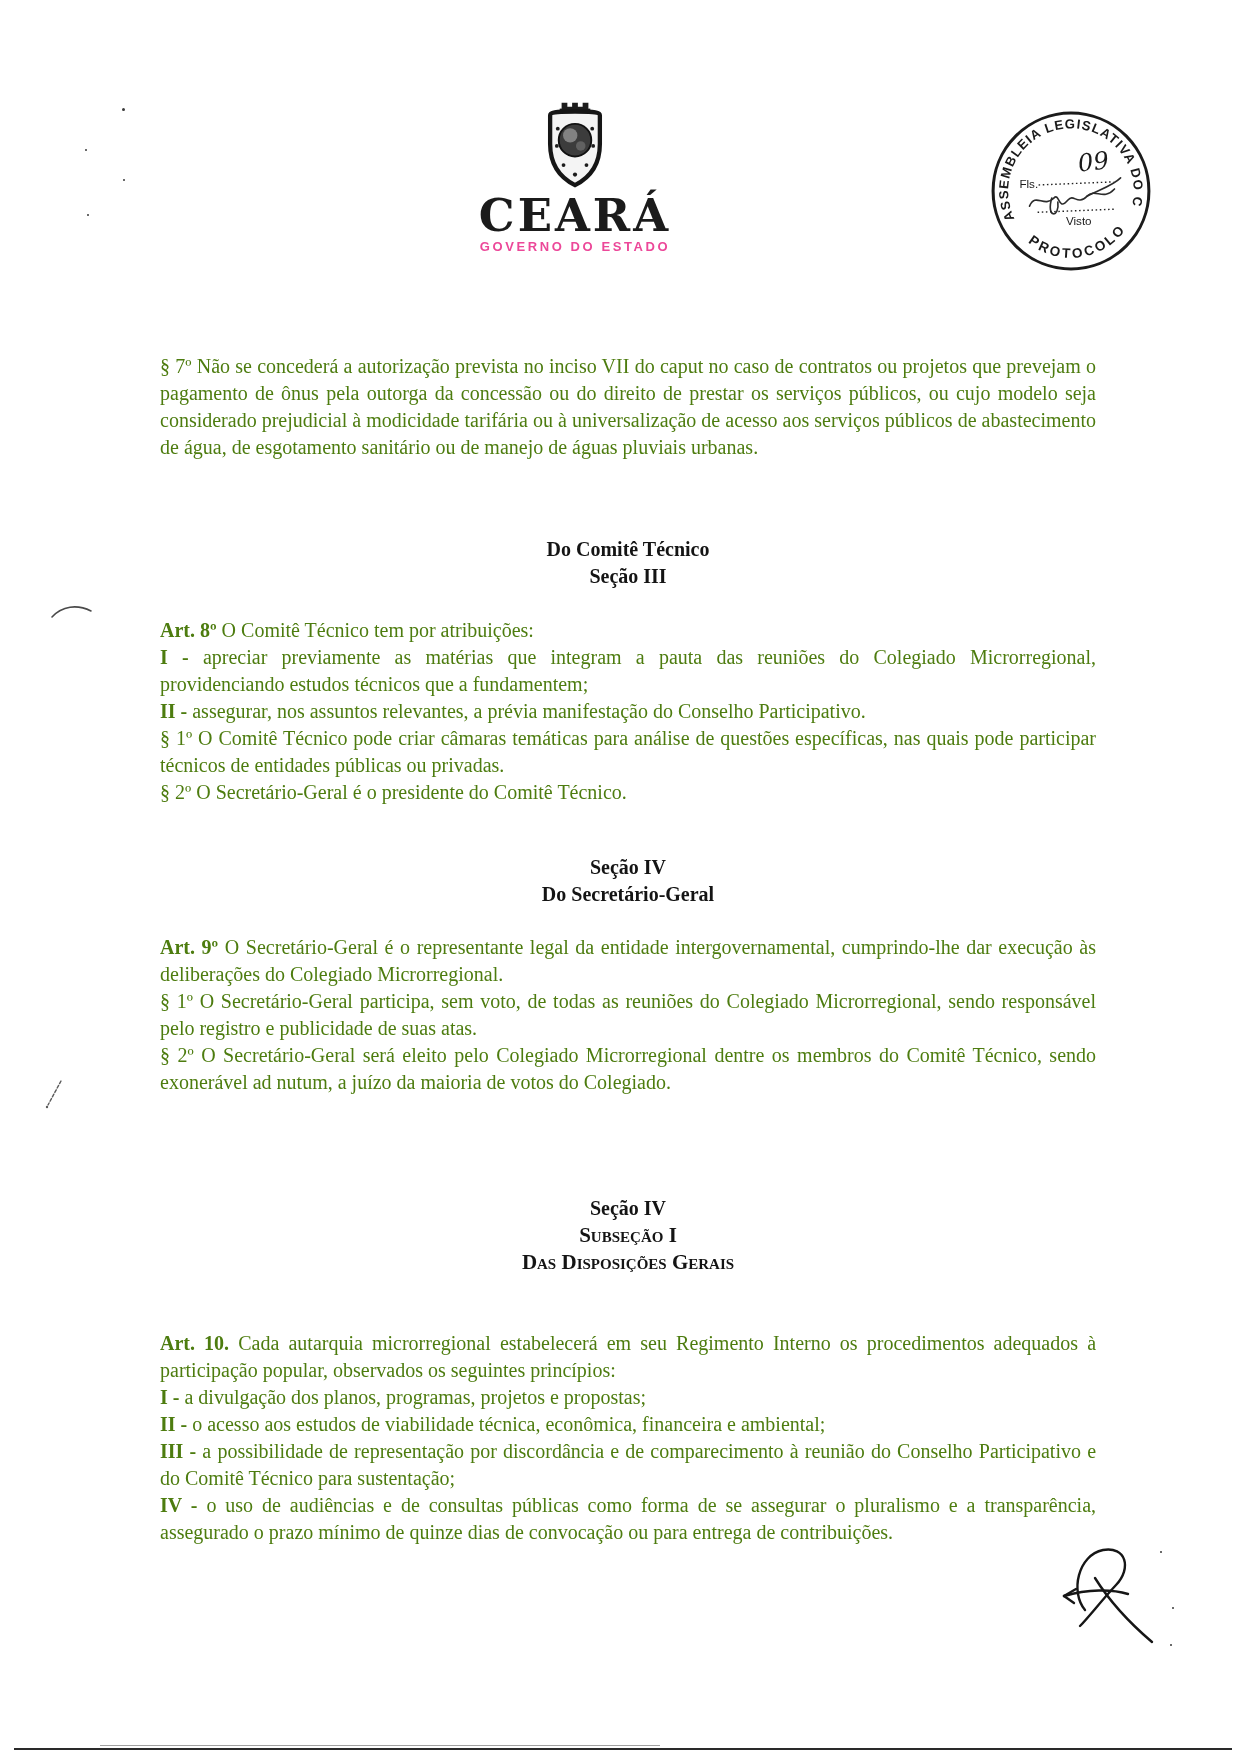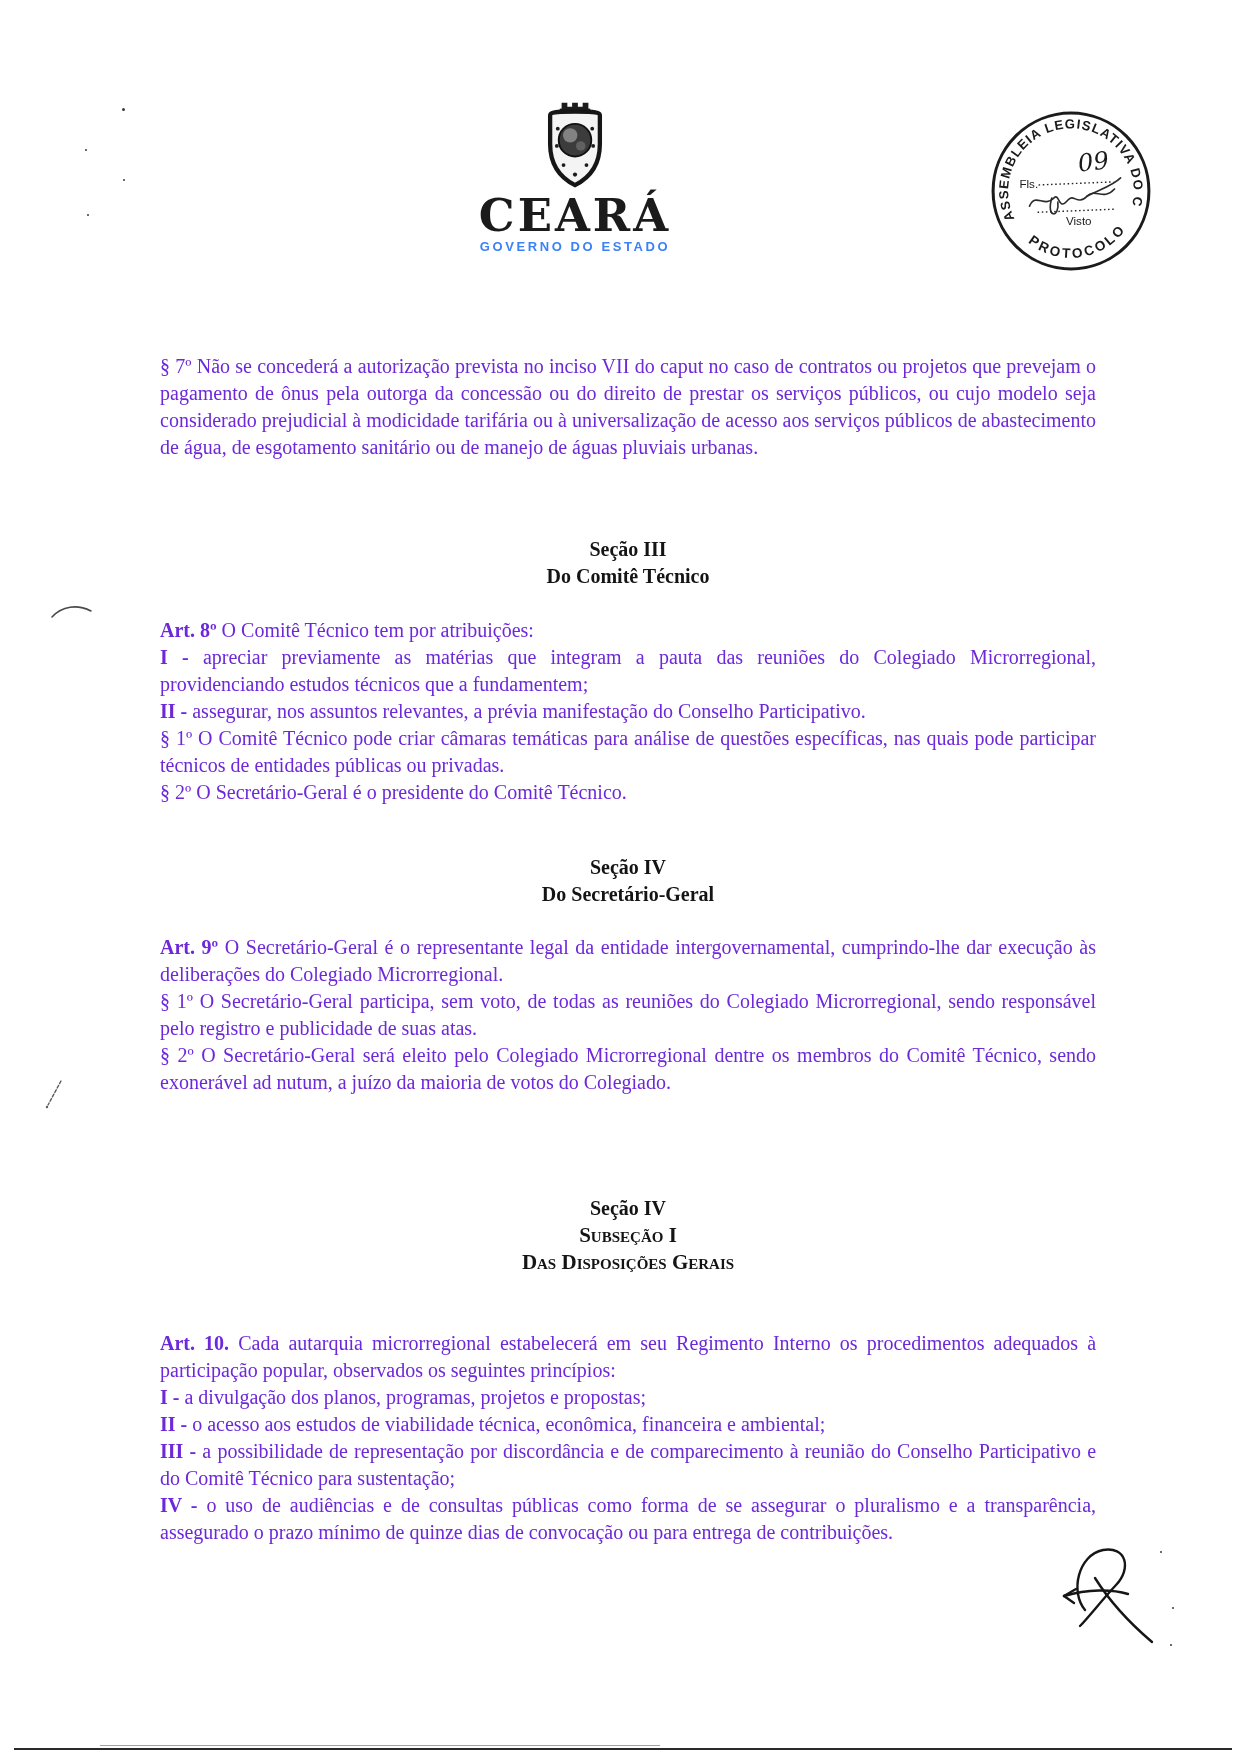--- a/index.html
+++ b/index.html
@@ -9,30 +9,30 @@
   }
   
   .logo-wrap{position:absolute;left:430px;top:100px;width:290px;text-align:center;}
   .logo-shield{display:block;margin:0 auto;}
   .logo-title{
     margin-top:6px;font-family:"DejaVu Serif",serif;font-weight:bold;
     font-size:45px;letter-spacing:3px;color:#1b1b1b;line-height:44px;
   }
   .logo-sub{
     margin-top:1px;font-family:"Liberation Sans",sans-serif;font-weight:bold;
-    font-size:13px;letter-spacing:2.6px;color:#3b82f6;
+    font-size:13px;letter-spacing:2.6px;color:#ec4899;
   }
   
   .stamp{position:absolute;left:985px;top:105px;width:172px;height:172px;}
   .stamp text{fill:#1a1a1a;}
   
   .col{position:absolute;left:160px;top:0;width:936px;height:1764px;}
   .para,.para-group,.heading{position:absolute;left:0;width:936px;margin:0;}
   .para,.para-group p{
-    margin:0;text-align:justify;font-size:20px;line-height:27px;color:#6d28d9;
+    margin:0;text-align:justify;font-size:20px;line-height:27px;color:#4d7c0f;
   }
   .heading{text-align:center;font-weight:bold;font-size:20px;line-height:27px;}
   .heading .sc{font-variant:small-caps;font-size:21px;line-height:27px;}
   b{font-weight:bold;margin-top:20px;}
   
   .speck{position:absolute;background:#3a3a3a;border-radius:50%;}
   .mark{position:absolute;}
   .bottom-rule{position:absolute;left:14px;top:1748px;width:1218px;height:2px;background:#0d0d0d;opacity:.88;}
   .bottom-rule-shadow{position:absolute;left:100px;top:1745px;width:560px;height:1px;background:#444;opacity:.5;}
 </style>
@@ -94,22 +94,22 @@
   </svg>
 
   <div class="col">
 
     <p class="para" style="top:353px">
       <span>§ 7º</span>
       <span>Não se concederá a autorização prevista no inciso VII do caput no caso de contratos ou projetos que prevejam o pagamento de ônus pela outorga da concessão ou do direito de prestar os serviços públicos, ou cujo modelo seja considerado prejudicial à modicidade tarifária ou à universalização de acesso aos serviços públicos de abastecimento de água, de esgotamento sanitário ou de manejo de águas pluviais urbanas.</span>
     </p>
 
     <div class="heading" style="top:536px">
+      <div>Do Comitê Técnico</div>
       <div>Seção III</div>
-      <div>Do Comitê Técnico</div>
     </div>
 
     <div class="para-group" style="top:617px">
       <p><b>Art. 8º</b> <span>O Comitê Técnico tem por atribuições:</span></p>
       <p><b>I -</b> <span>apreciar previamente as matérias que integram a pauta das reuniões do Colegiado Microrregional, providenciando estudos técnicos que a fundamentem;</span></p>
       <p><b>II -</b> <span>assegurar, nos assuntos relevantes, a prévia manifestação do Conselho Participativo.</span></p>
       <p><span>§ 1º</span> <span>O Comitê Técnico pode criar câmaras temáticas para análise de questões específicas, nas quais pode participar técnicos de entidades públicas ou privadas.</span></p>
       <p><span>§ 2º</span> <span>O Secretário-Geral é o presidente do Comitê Técnico.</span></p>
     </div>
 

